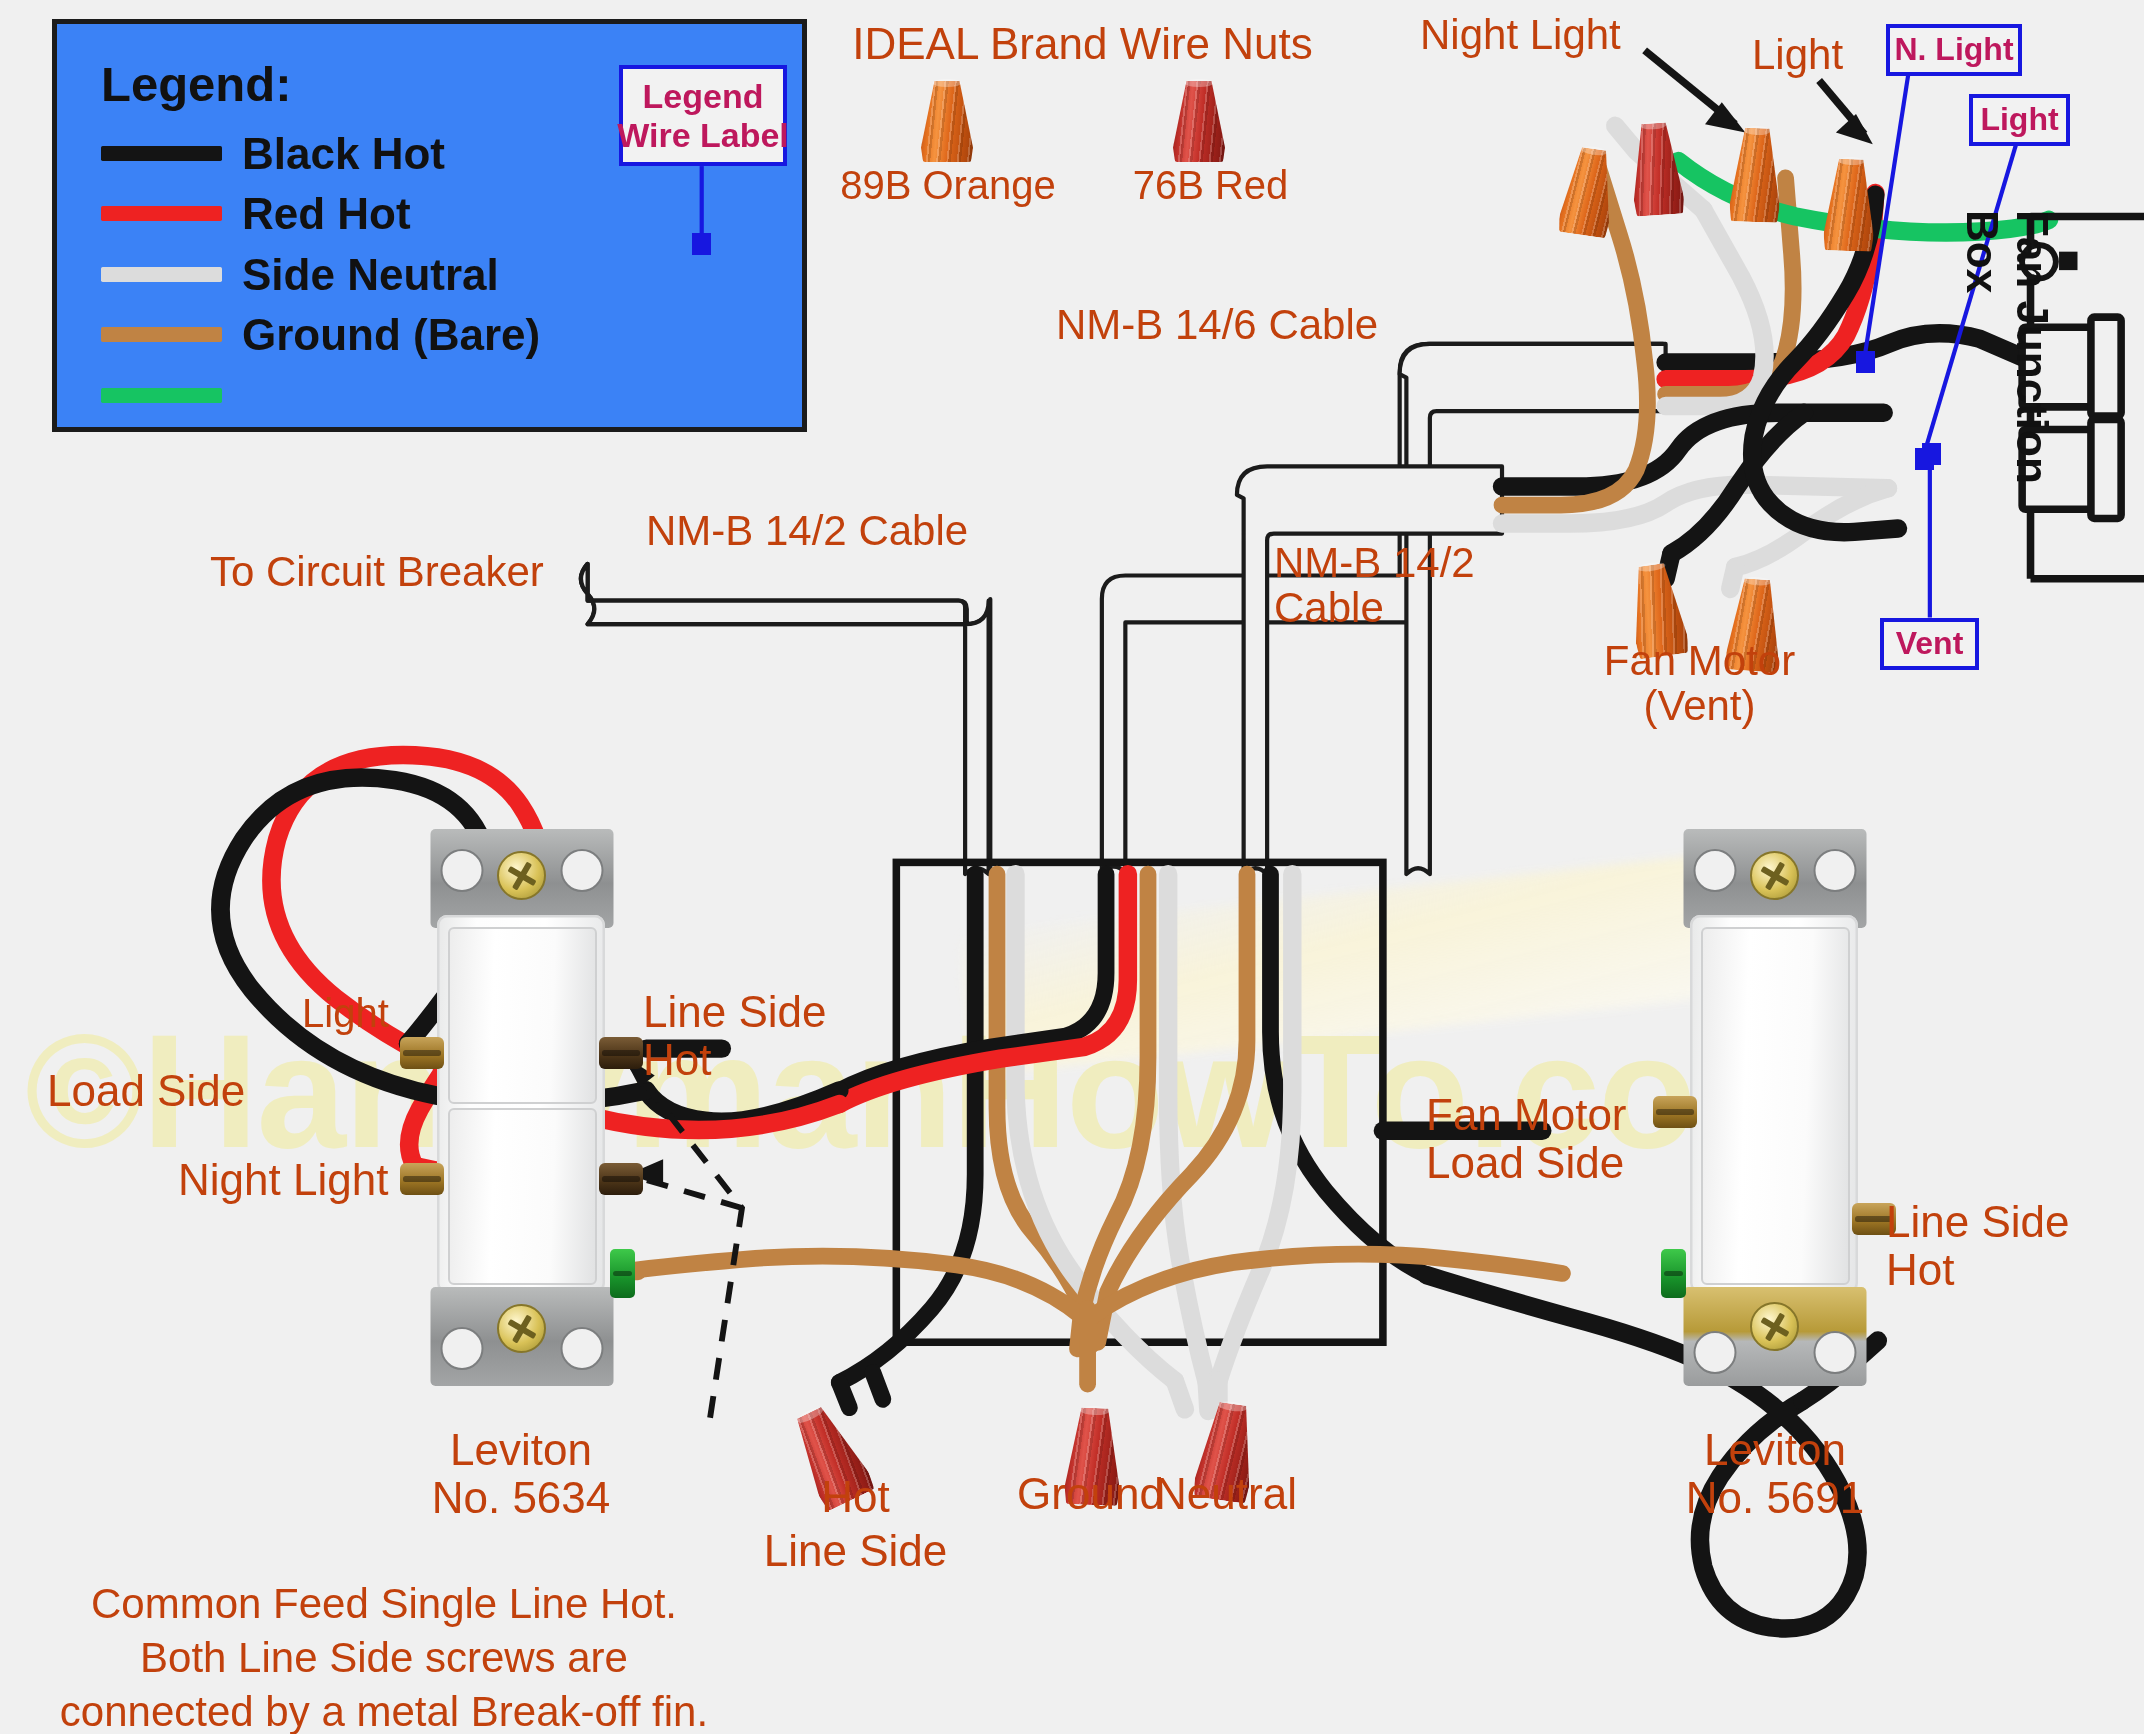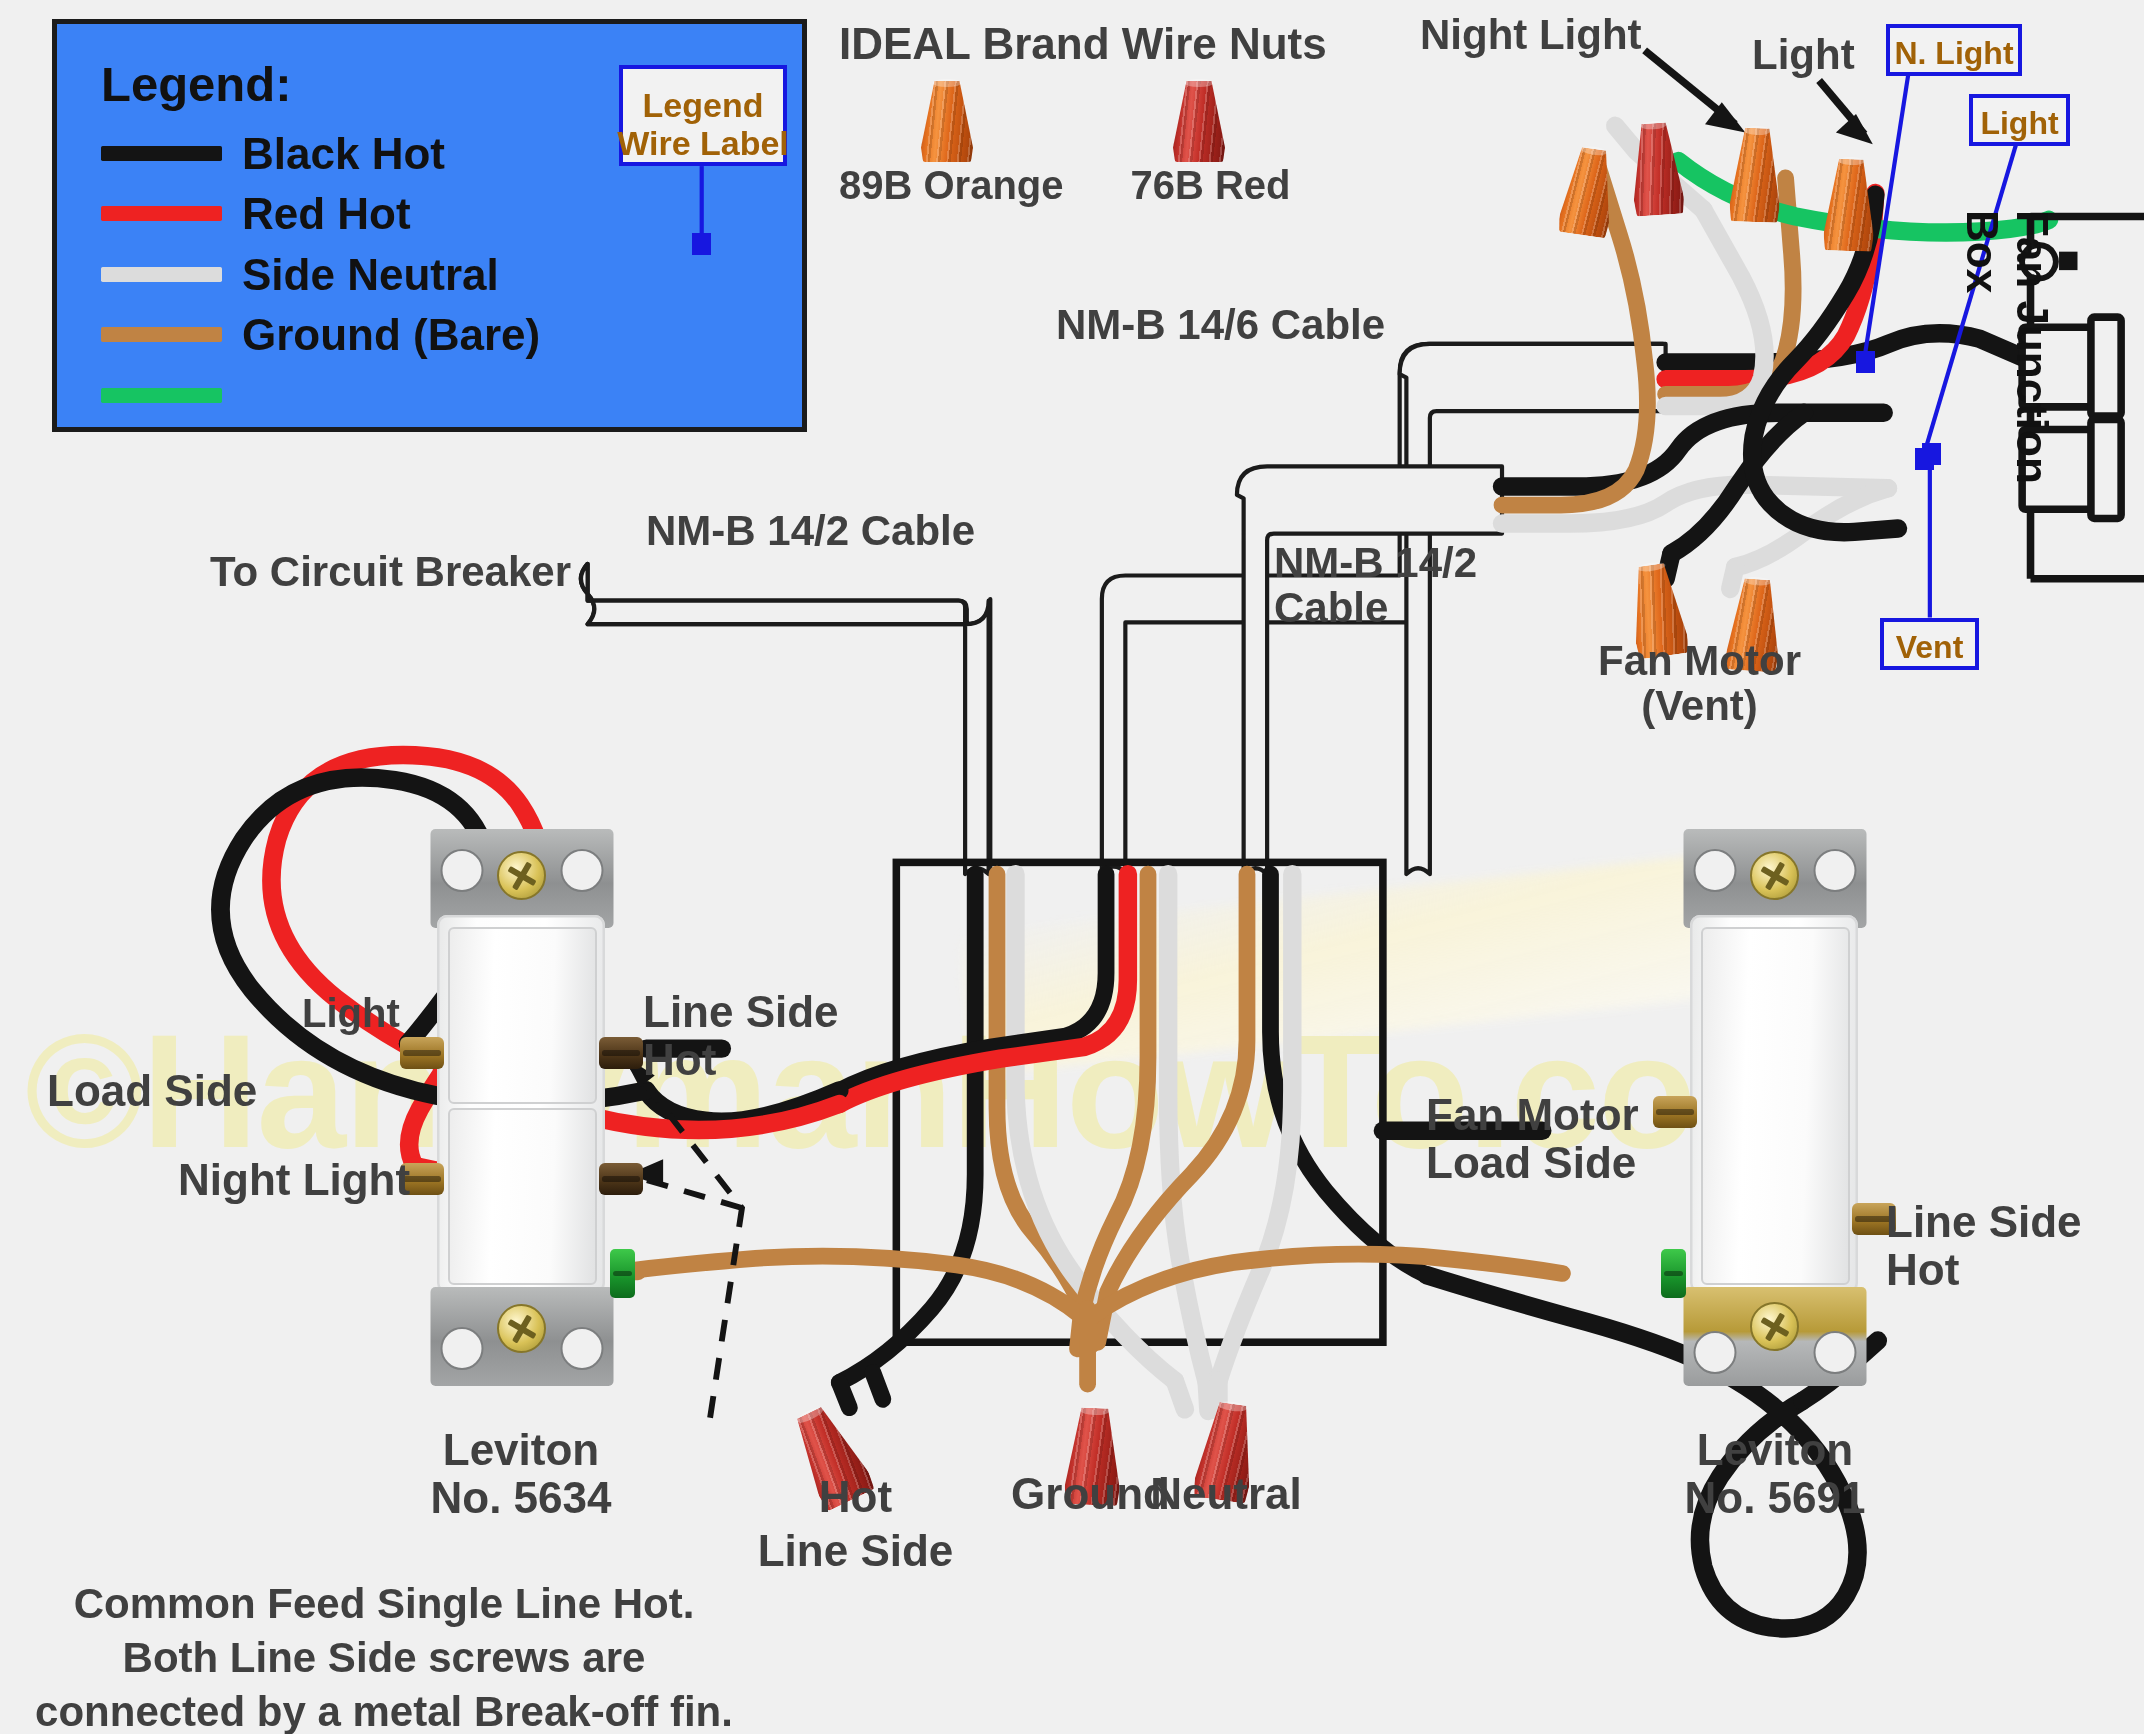--- a/index.html
+++ b/index.html
@@ -5,36 +5,36 @@
 <style>
   html,body{margin:0;padding:0;background:#f0f0f0;}
   body{
     font-family:"Liberation Sans", sans-serif;
     width:2145px;height:1734px;position:relative;overflow:hidden;
     background:#f0f0f0;
   }
   #stage{position:absolute;left:0;top:0;width:2145px;height:1734px;}
   svg.layer{position:absolute;left:0;top:0;width:2145px;height:1734px;overflow:visible;}
 
-  .lbl{position:absolute;color:#404040;font-weight:bold;line-height:1.08;white-space:pre;}
+  .lbl{position:absolute;color:#c2410c;font-weight:normal;line-height:1.08;white-space:pre;}
   .lbl.c{text-align:center;}
 
   .legendbox{
     position:absolute;left:52px;top:18.5px;width:755px;height:413px;
     border:5px solid #1b1b1b;background:#3b82f6;box-sizing:border-box;
   }
   .legend-title{position:absolute;left:44px;top:32px;font-size:49px;font-weight:bold;color:#111;}
   .legend-row{position:absolute;display:flex;align-items:center;height:42px;}
   .legend-swatch{width:121px;height:14.3px;border-radius:1.7px;margin-right:20px;flex:0 0 auto;}
   .legend-text{font-size:44px;font-weight:bold;color:#111;white-space:nowrap;}
 
   .bluebox{
     position:absolute;border:4.2px solid #1717e0;background:#f2f2f2;box-sizing:border-box;
-    display:flex;align-items:flex-end;justify-content:center;text-align:center;
-    font-weight:bold;color:#a16207;line-height:1.12;
+    display:flex;align-items:center;justify-content:center;text-align:center;
+    font-weight:bold;color:#be185d;line-height:1.12;
   }
   .bluedot{position:absolute;background:#1717e0;width:18.5px;height:22px;}
 
   
   .nut{position:absolute;transform-origin:50% 100%;}
   .nut .body{
     width:100%;height:100%;
     clip-path:polygon(26% 0%,74% 0%,100% 82%,96% 100%,4% 100%,0% 82%);
     background:linear-gradient(95deg,#b94a16 0%,#e5711f 18%,#f5933f 34%,#e0691c 54%,#c0500f 78%,#a23f0b 100%);
     border-radius:14% 14% 8% 8%/6% 6% 10% 10%;

